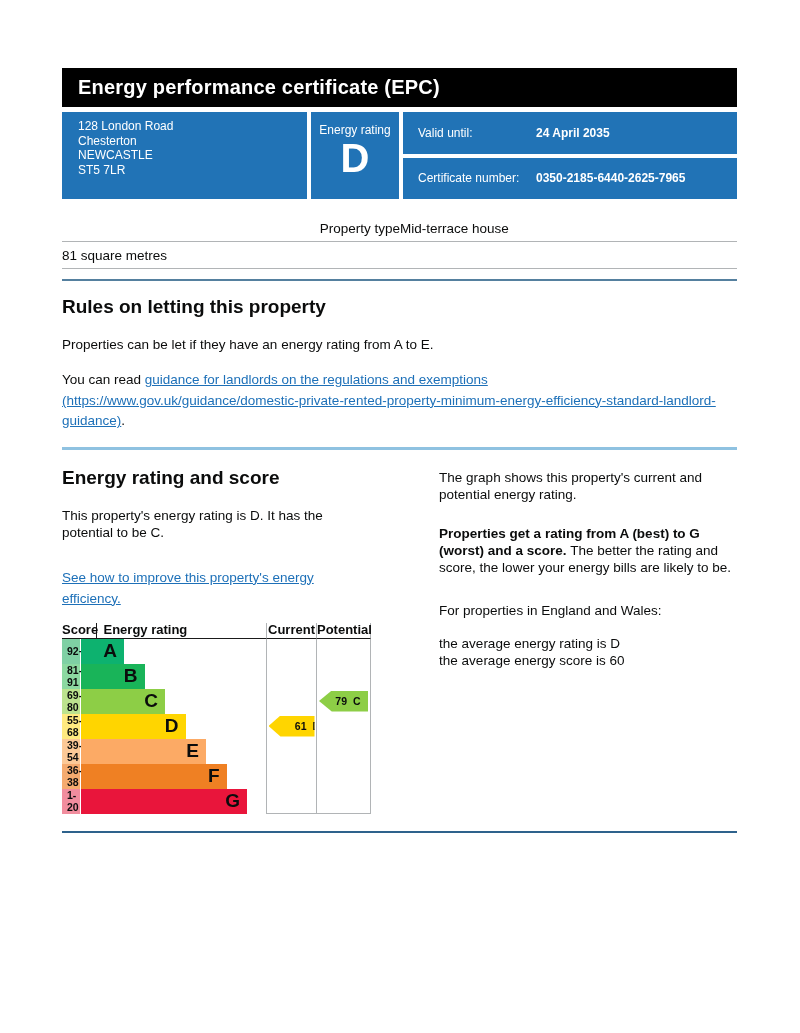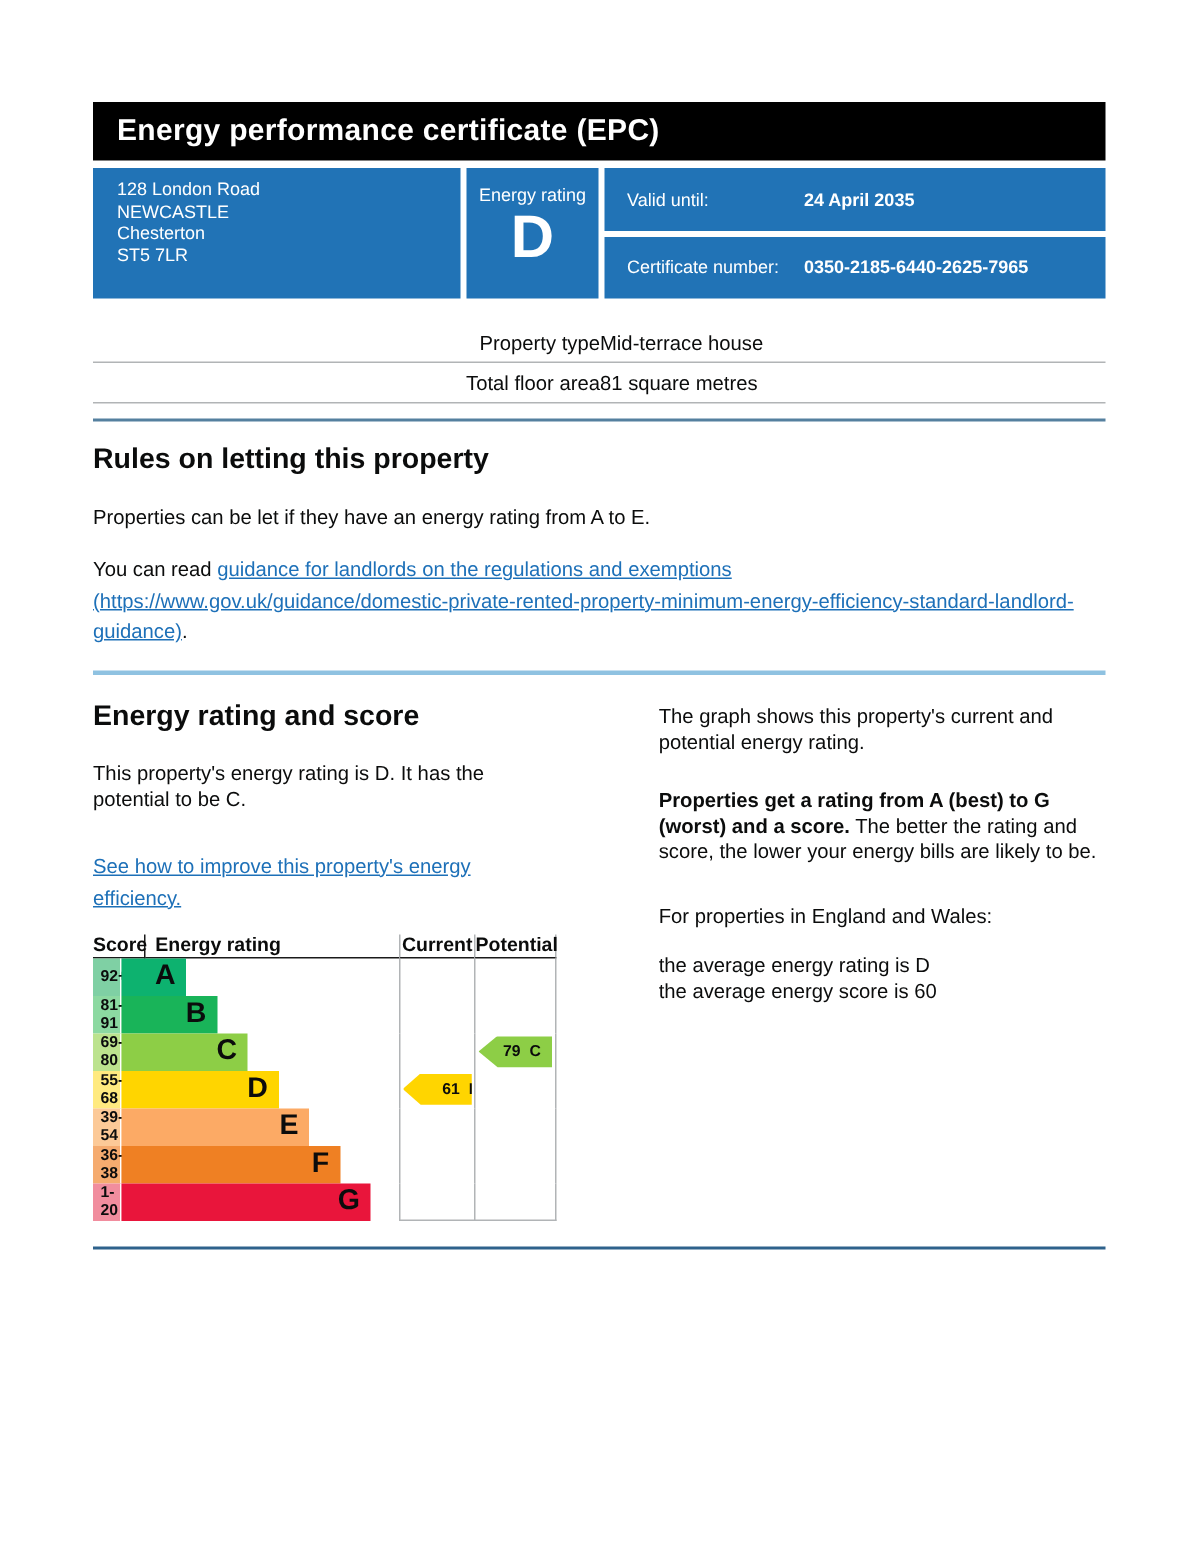--- a/index.html
+++ b/index.html
@@ -81,22 +81,22 @@
 </head>
 <body>
 
 <div class="page">
 
   <div class="title-bar">Energy performance certificate (EPC)</div>
 
   <div class="summary">
     <div class="panel panel-address">
       <div>128 London Road</div>
+      <div>Chesterton</div>
       <div>NEWCASTLE</div>
-      <div>Chesterton</div>
       <div>ST5 7LR</div>
     </div>
     <div class="panel panel-rating">
       <div>Energy rating</div>
       <div class="big-letter">D</div>
     </div>
     <div class="panel-right">
       <div class="info-row">
         <span class="lbl">Valid until:</span>
         <span class="val">24 April 2035</span>
@@ -107,21 +107,20 @@
       </div>
     </div>
   </div>
 
   <div class="prop-table">
     <div class="prop-row">
       <div class="p-label">Property type</div>
       <div class="p-value">Mid-terrace house</div>
     </div>
     <div class="prop-row">
-      <div class="p-label">Total floor area</div>
       <div class="p-value">81 square metres</div>
     </div>
   </div>
 
   <hr class="sep1">
 
   <h2 class="h2-rules">Rules on letting this property</h2>
   <p class="p-rules1">Properties can be let if they have an energy rating from A to E.</p>
   <p class="p-rules2"><span>You can read </span><a href="#">guidance for landlords on the regulations and exemptions (https://www.gov.uk/guidance/domestic-private-rented-property-minimum-energy-efficiency-standard-landlord-guidance)</a><span>.</span></p>
 

